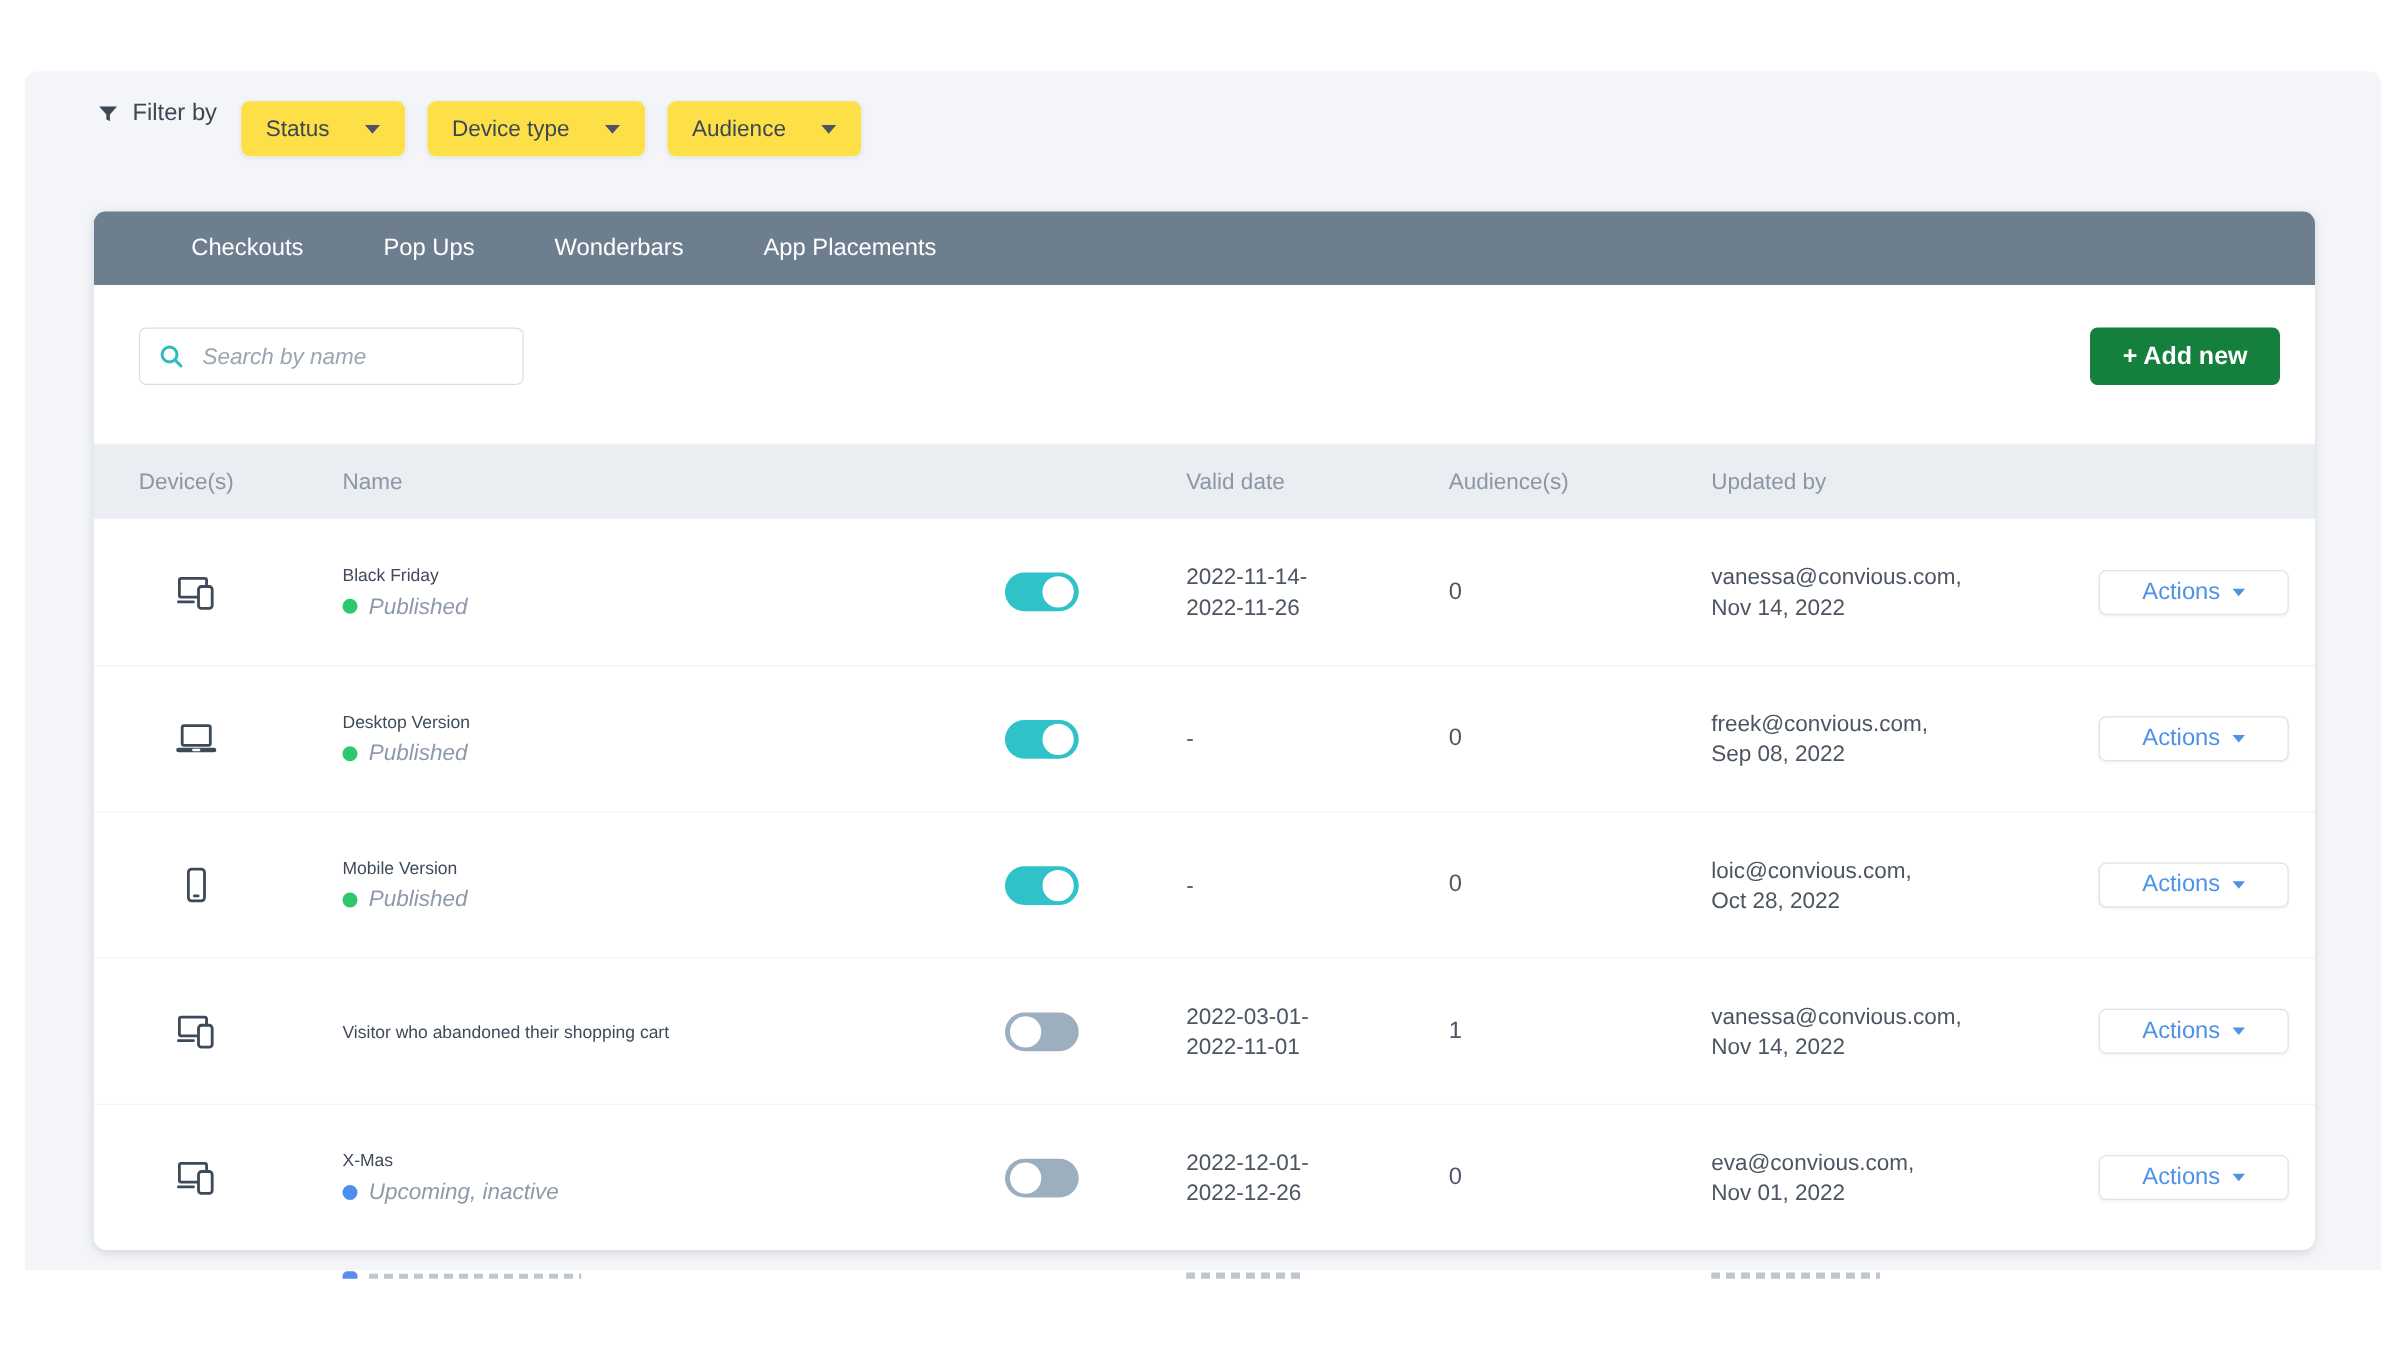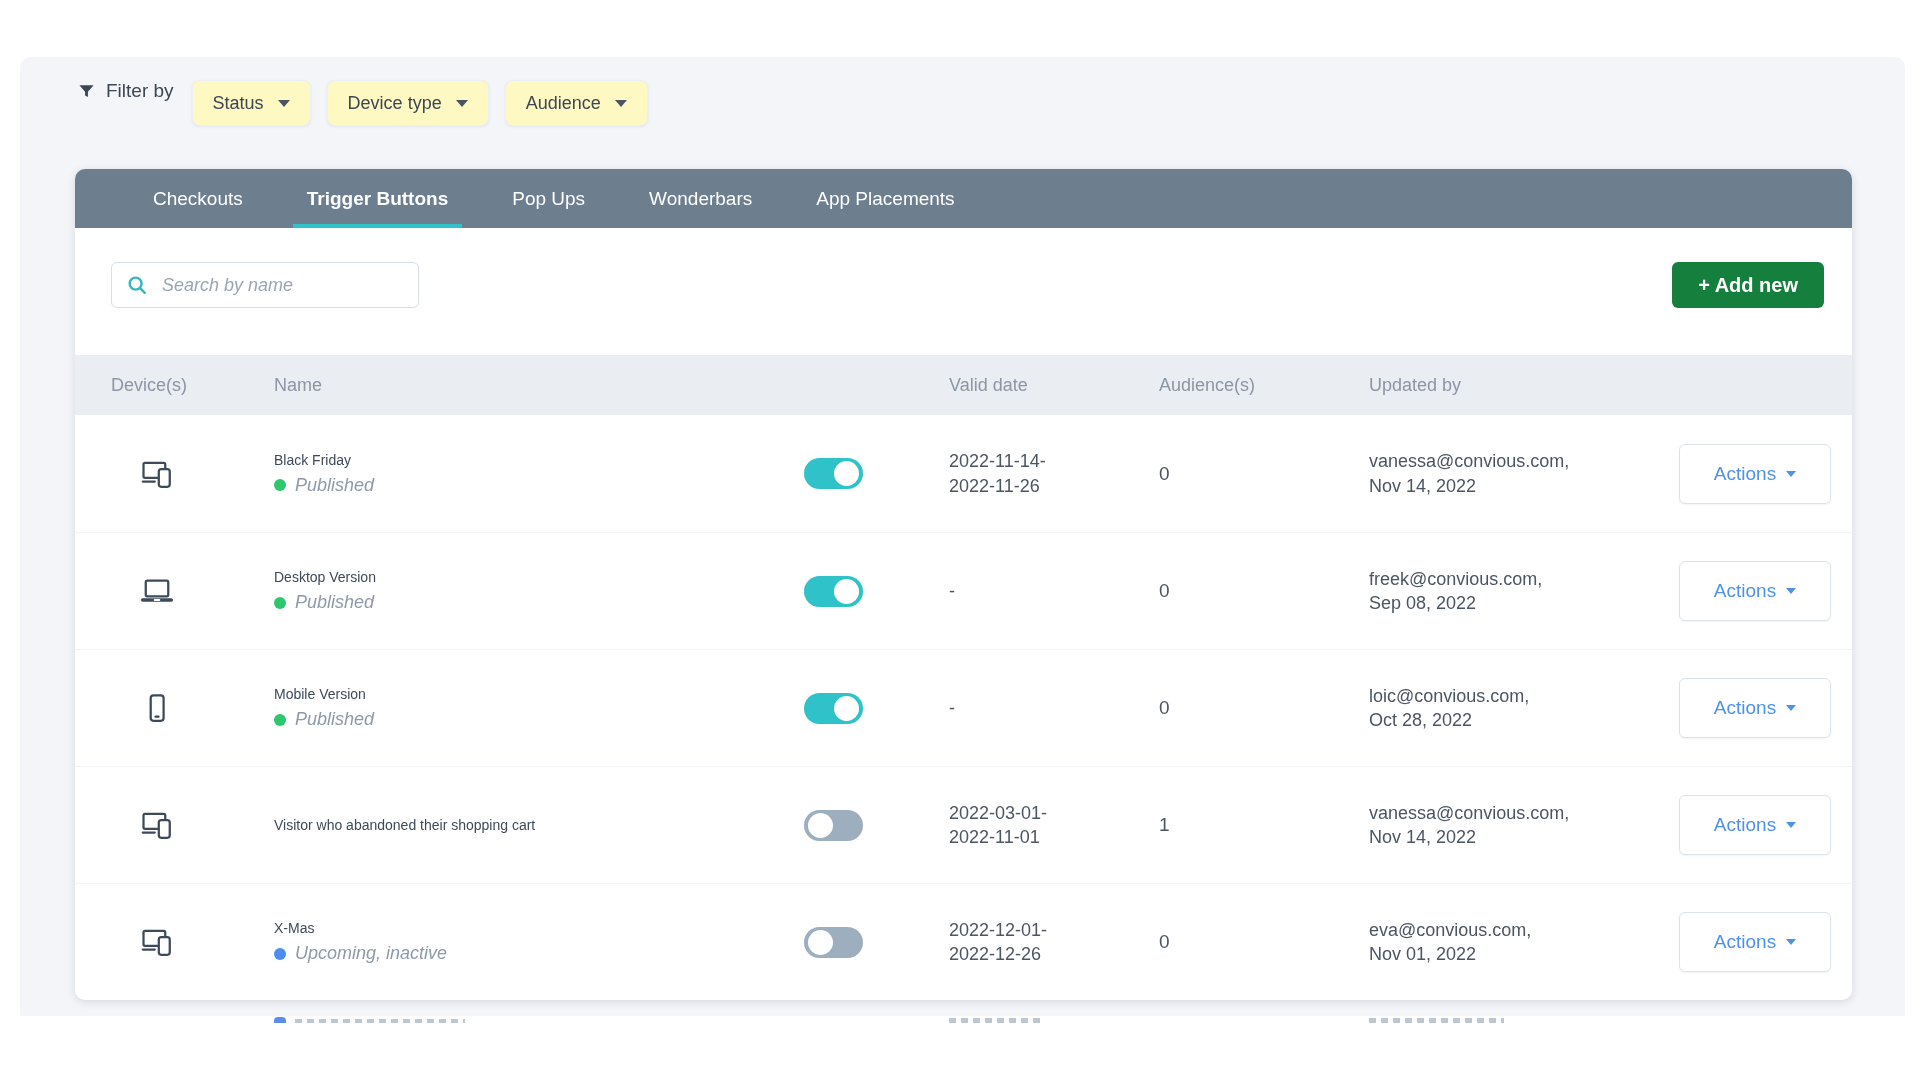--- a/index.html
+++ b/index.html
@@ -6,21 +6,21 @@
   html,body { width:1920px; height:1080px; background:#ffffff; overflow:hidden;
               font-family:"Liberation Sans", sans-serif; }
 
   .panel { position:absolute; left:20px; top:57px; width:1885px; height:959px;
            background:#f3f5f8; border-radius:10px 10px 0 0; }
 
   
   .filter-bar { position:absolute; left:57px; top:23px; display:flex; align-items:flex-start; }
   .filter-label { display:flex; align-items:center; gap:10px; color:#3d4754; font-size:19px; margin-right:18px; }
   .filter-label svg { display:block; }
-  .dropdown-btn { display:flex; align-items:center; gap:14px; background:#fef9c3; border:1px solid #eceff3;
+  .dropdown-btn { display:flex; align-items:center; gap:28px; background:#fde047; border:1px solid #eceff3;
                   border-radius:8px; height:46px; padding:0 20px; margin-right:16px; color:#3d4754;
                   font-size:18px; font-weight:500; box-shadow:0 1px 3px rgba(40,50,70,.08); cursor:pointer; }
   .caret-down { width:0; height:0; border-left:6px solid transparent; border-right:6px solid transparent;
                 border-top:7px solid #4a5563; }
 
   
   .card { position:absolute; left:55px; top:112px; width:1777px; background:#fff;
           border-radius:10px; box-shadow:0 2px 8px rgba(40,50,70,.14); overflow:hidden; }
 
   .tab-bar { height:59px; background:#6d7e8f; display:flex; align-items:stretch; padding-left:64px; }
@@ -55,21 +55,21 @@
   .toggle.on  { background:#2fc3c9; }
   .toggle.off { background:#9daebf; }
   .toggle .knob { position:absolute; top:3px; width:25px; height:25px; border-radius:50%; background:#fff; }
   .toggle.on .knob  { right:4px; }
   .toggle.off .knob { left:4px; }
 
   .cell-text { color:#4c5562; font-size:18px; line-height:1.35; }
   .audience-cell { color:#4c5562; font-size:19px; }
 
   .actions-cell { display:flex; justify-content:flex-end; }
-  .actions-btn { display:flex; align-items:center; justify-content:center; gap:10px; width:152px; height:60px;
+  .actions-btn { display:flex; align-items:center; justify-content:center; gap:10px; width:152px; height:36px;
                  background:#fff; border:1px solid #dde3ea; border-radius:6px; color:#4e92e8; font-size:19px;
                  font-weight:500; box-shadow:0 1px 2px rgba(40,50,70,.06); cursor:pointer; }
   .actions-btn .caret { width:0; height:0; border-left:5px solid transparent; border-right:5px solid transparent;
                         border-top:6px solid #4e92e8; }
 
   
   .next-row-clip { position:absolute; left:75px; top:1016px; width:1777px; height:7px; overflow:hidden;
                    background:#fff; }
   .next-row-clip .grid-row { height:117px; align-items:start; }
   .frag-status { display:flex; align-items:flex-start; gap:9px; margin-top:1px; }
@@ -108,21 +108,20 @@
     <button class="dropdown-btn">
       <span>Audience</span>
       <span class="caret-down"></span>
     </button>
   </div>
 
   <div class="card">
 
     <div class="tab-bar">
       <div class="tab">Checkouts</div>
-      <div class="tab active">Trigger Buttons</div>
       <div class="tab">Pop Ups</div>
       <div class="tab">Wonderbars</div>
       <div class="tab">App Placements</div>
     </div>
 
     <div class="toolbar">
       <div class="search-box">
         <span>
           <svg class="icon-svg" width="22" height="22" viewBox="0 0 24 24" fill="none" stroke="#2fb9c0" stroke-width="2.6" stroke-linecap="round">
             <circle cx="10.5" cy="10.5" r="6.5"></circle>

